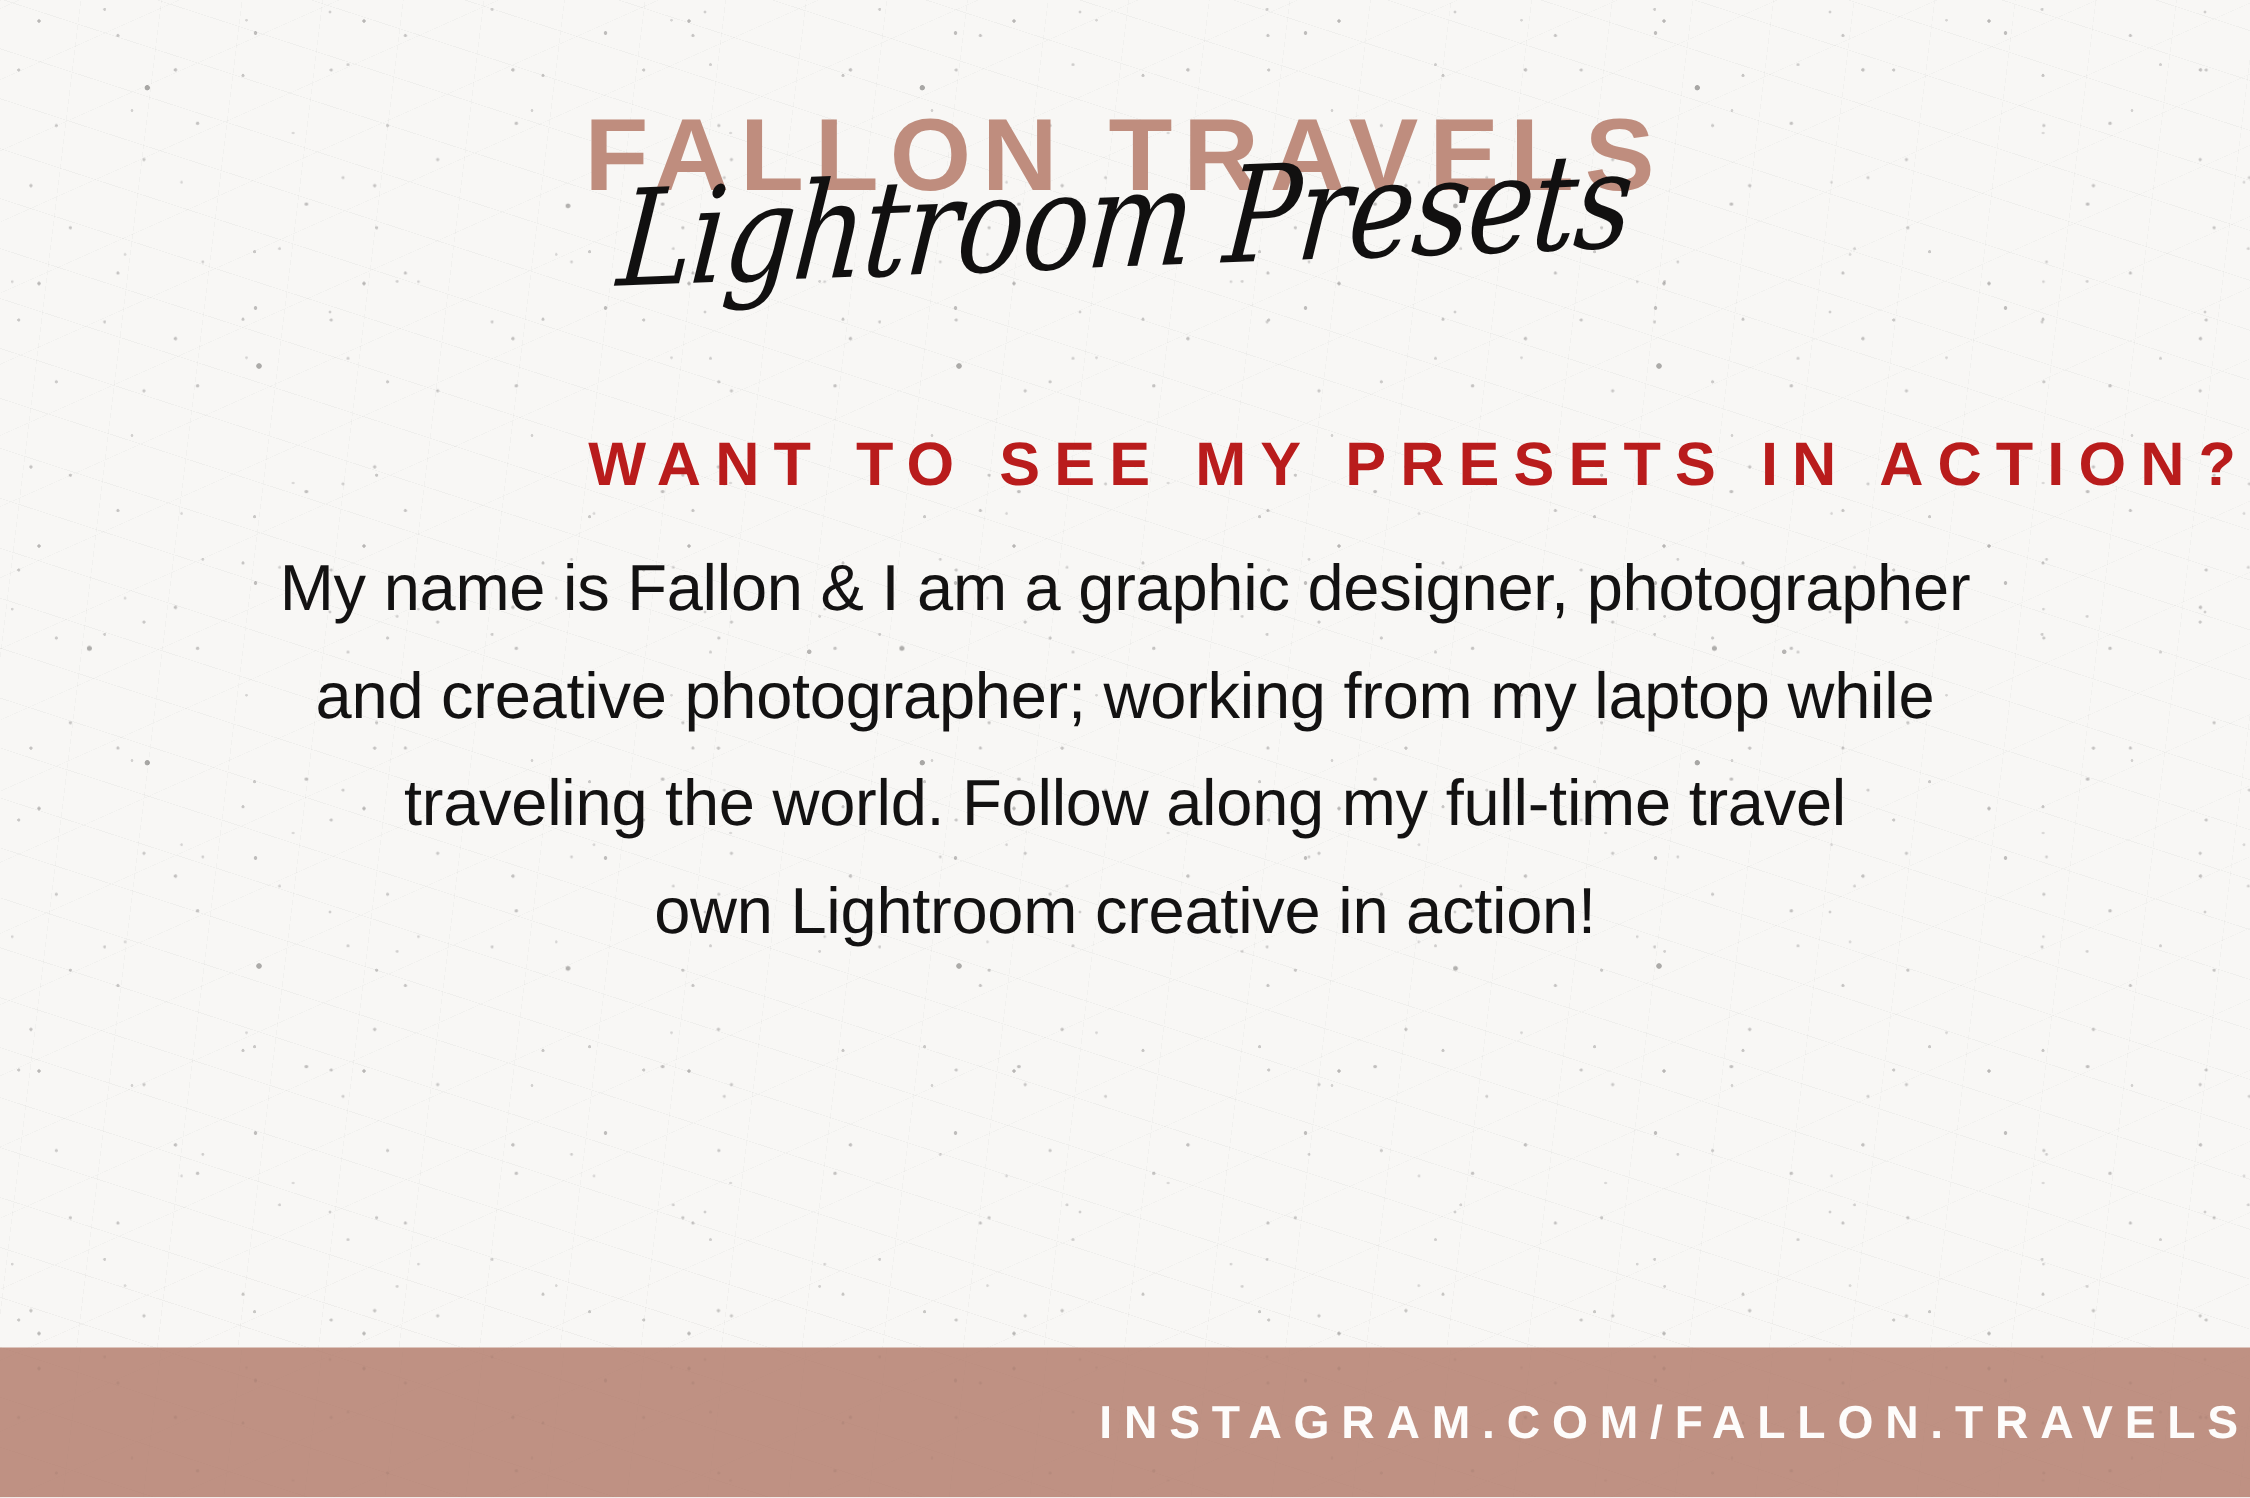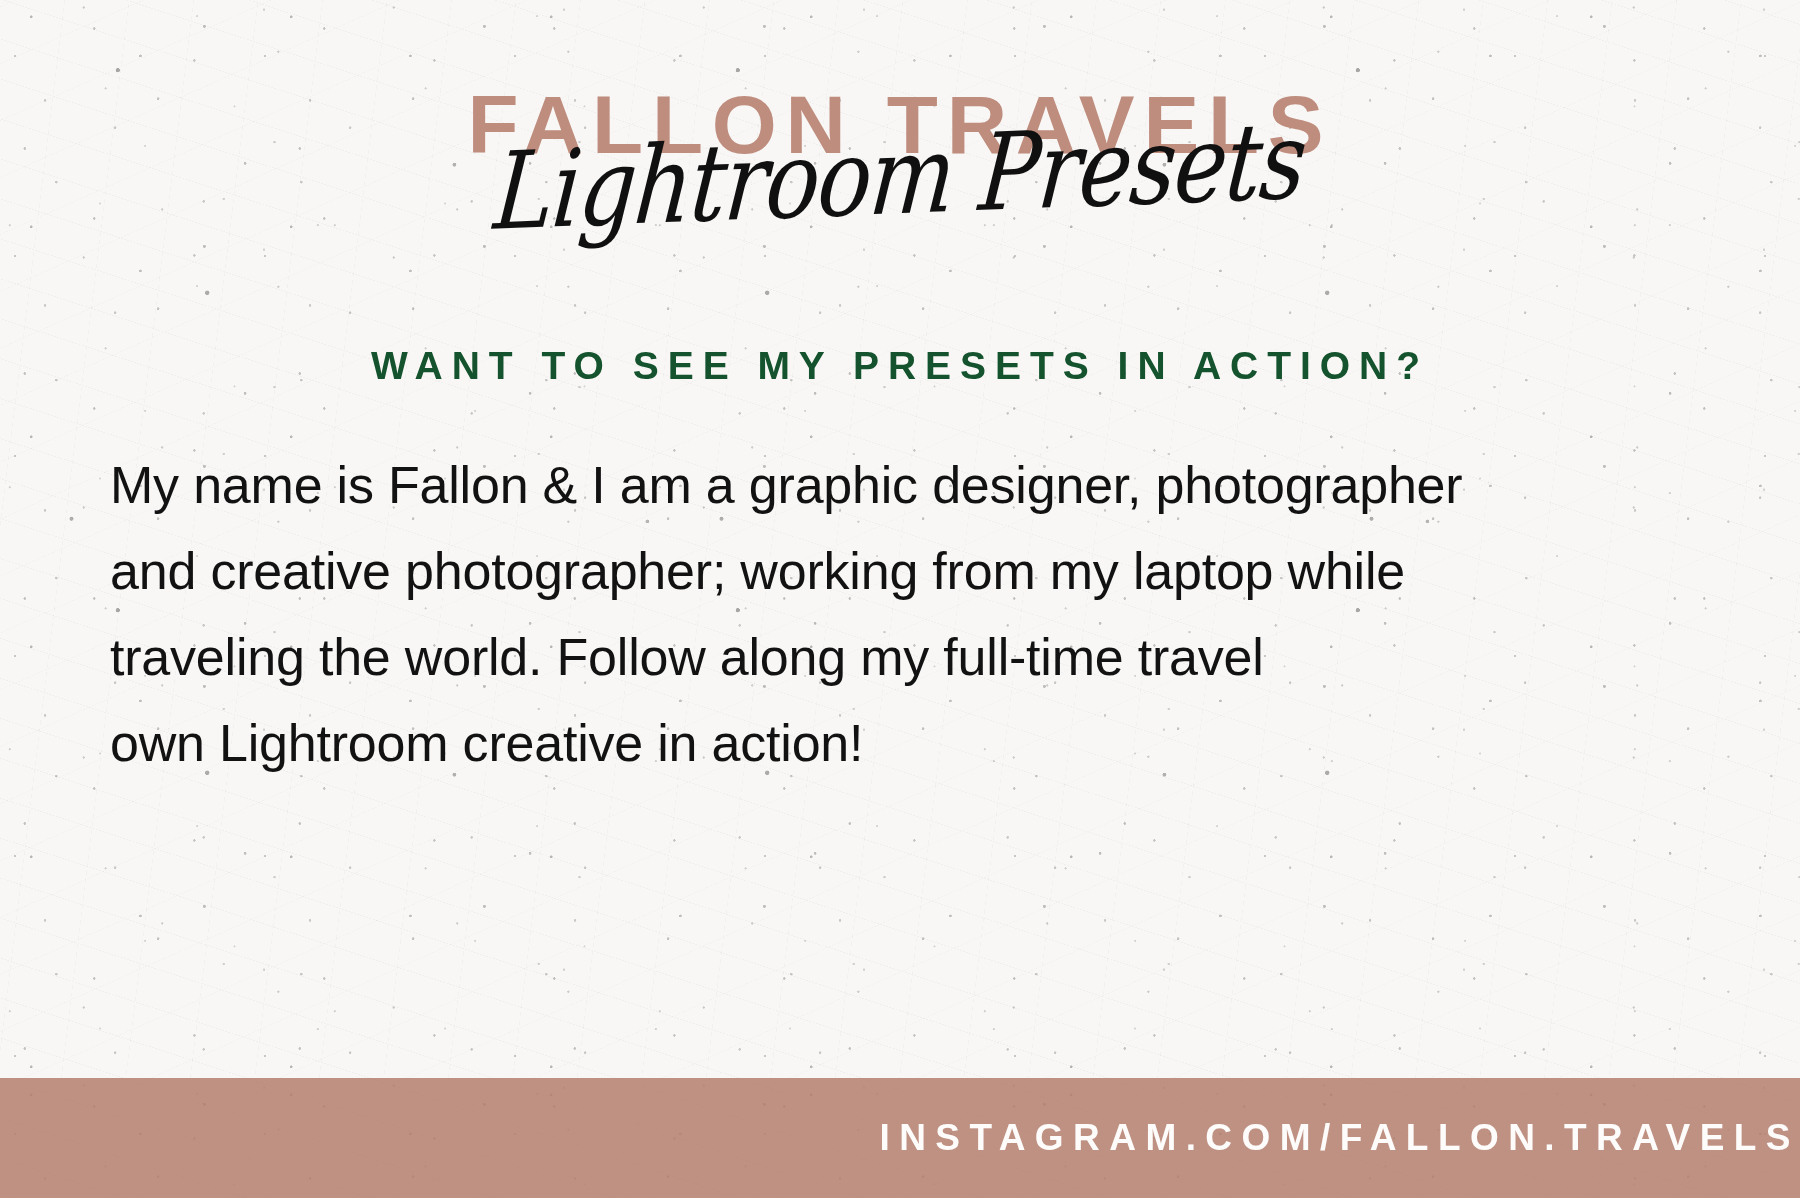--- a/index.html
+++ b/index.html
@@ -139,36 +139,37 @@
     transform-origin:center;
     white-space:nowrap;
   }
 
   
   .subheading {
     position:absolute;
     top:344px;
     left:0;
     width:100%;
-    text-align:center;
+    text-align:right;
     font-family:"Liberation Sans", sans-serif;
     font-weight:700;
-    font-size:39px;
+    font-size:49px;
     letter-spacing:.23em;
-    color:#14532d;
+    color:#b91c1c;
     white-space:nowrap;
   }
 
   
   .body-copy {
     position:absolute;
-    top:442px;
+    top:428px;
     left:50%;
     transform:translateX(-50%);
     width:1580px;
+    text-align:center;
   }
 
   .body-line {
     font-family:"Liberation Sans", sans-serif;
     font-weight:300;
     font-size:52px;
     line-height:86px;
     letter-spacing:-.004em;
     color:#131212;
     white-space:nowrap;

